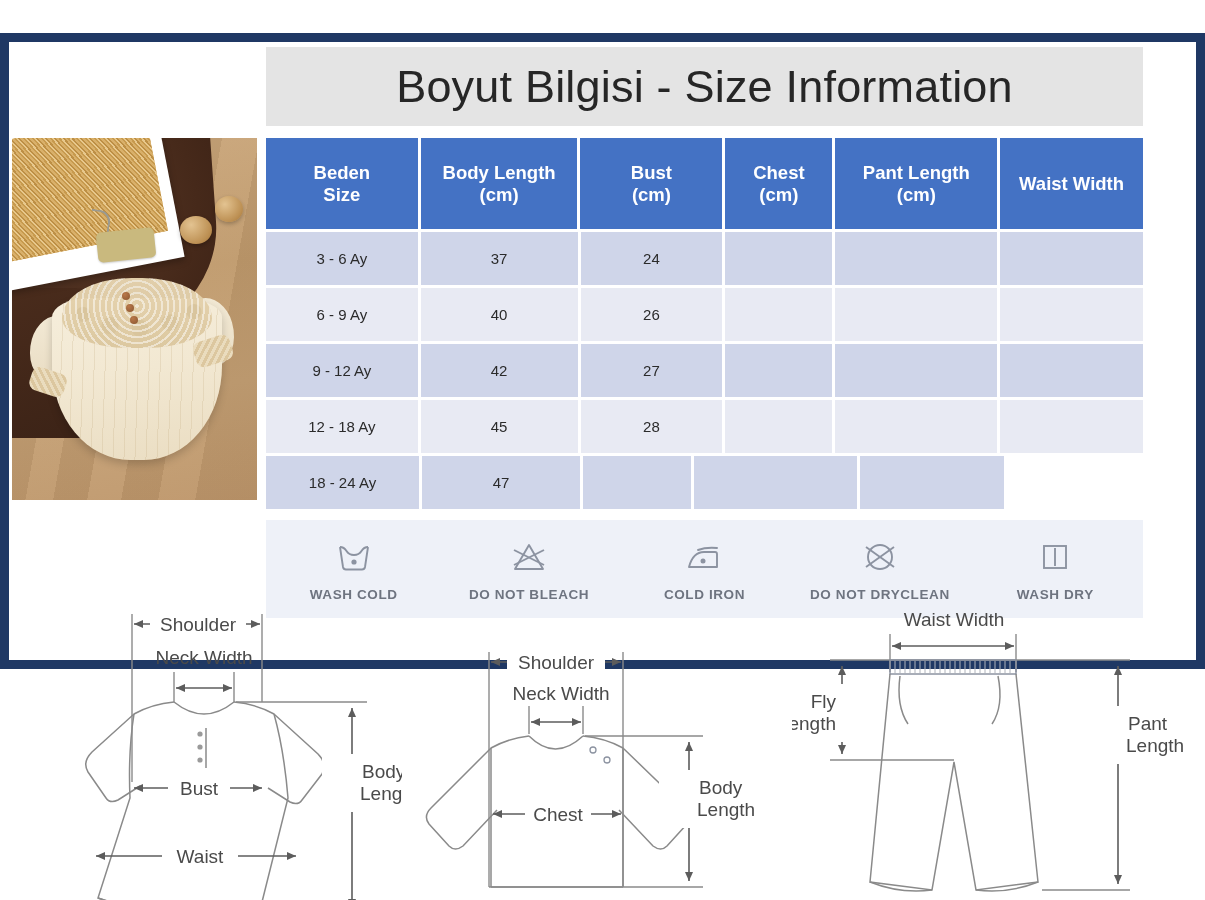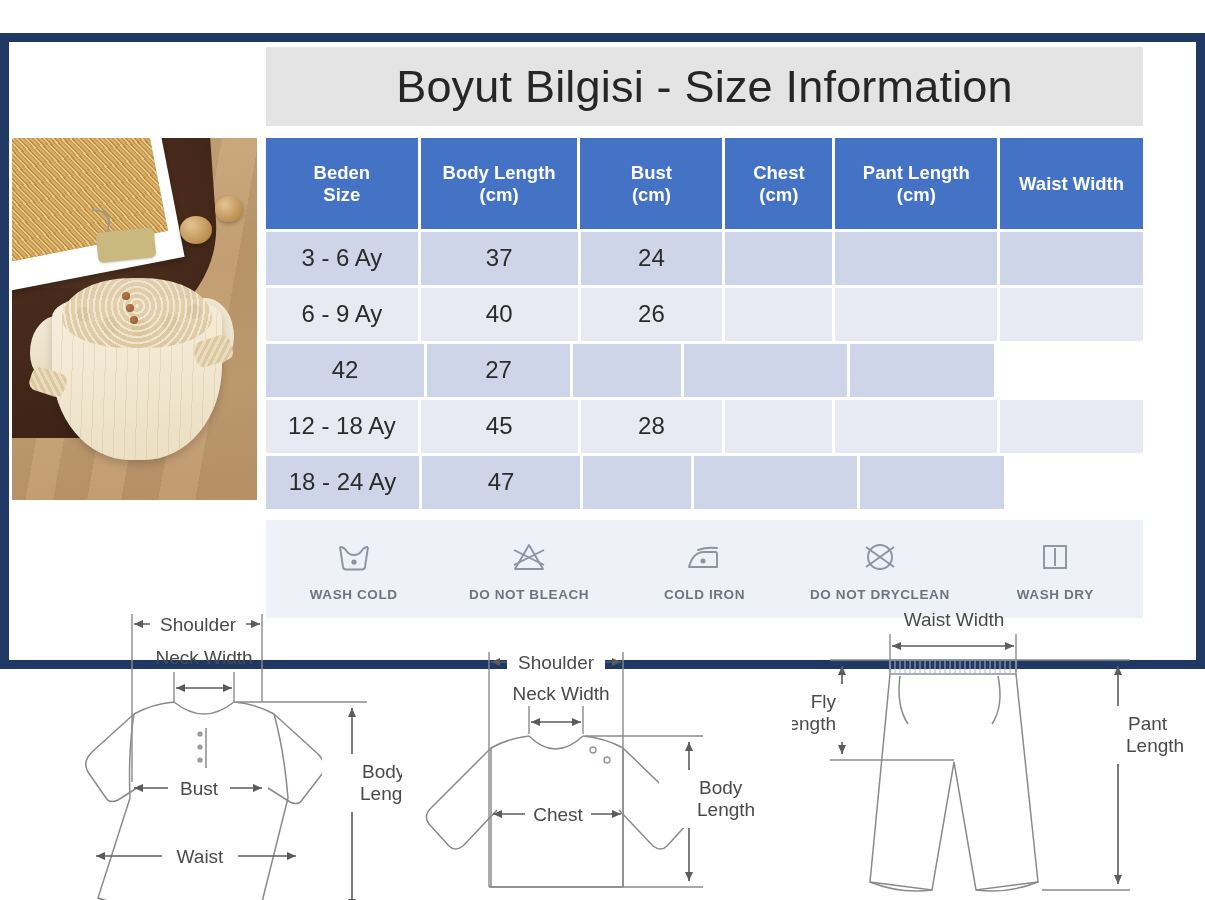--- a/index.html
+++ b/index.html
@@ -113,21 +113,21 @@
     box-sizing:border-box;
     display:flex;align-items:center;justify-content:center;
     text-align:center;line-height:1.18;
   }
   .cell + .cell{margin-left:3px;}
   .hdr .cell{
     background:#4472C4;color:#ffffff;
     font-size:18.5px;font-weight:bold;height:91px;
     padding:0 4px;
   }
-  .body-row .cell{height:53px;font-size:24px;color:#2B2B2B;}
+  .body-row .cell{height:53px;font-size:15px;color:#2B2B2B;}
   .row-a .cell{background:#CFD5E9;}
   .row-b .cell{background:#E8EAF3;}
   .c0{width:153px;}
   .c1{width:158px;}
   .c2{width:143px;}
   .c3{width:108px;}
   .c4{width:163px;}
   .c5{width:144px;}
 
   
@@ -239,20 +239,21 @@
       <div class="trow body-row row-b">
         <div class="cell c0">6 - 9 Ay</div>
         <div class="cell c1">40</div>
         <div class="cell c2">26</div>
         <div class="cell c3"></div>
         <div class="cell c4"></div>
         <div class="cell c5"></div>
       </div>
 
       <div class="trow body-row row-a">
+        <div class="cell c0">9 - 12 Ay</div>
         <div class="cell c1">42</div>
         <div class="cell c2">27</div>
         <div class="cell c3"></div>
         <div class="cell c4"></div>
         <div class="cell c5"></div>
       </div>
 
       <div class="trow body-row row-b">
         <div class="cell c0">12 - 18 Ay</div>
         <div class="cell c1">45</div>

